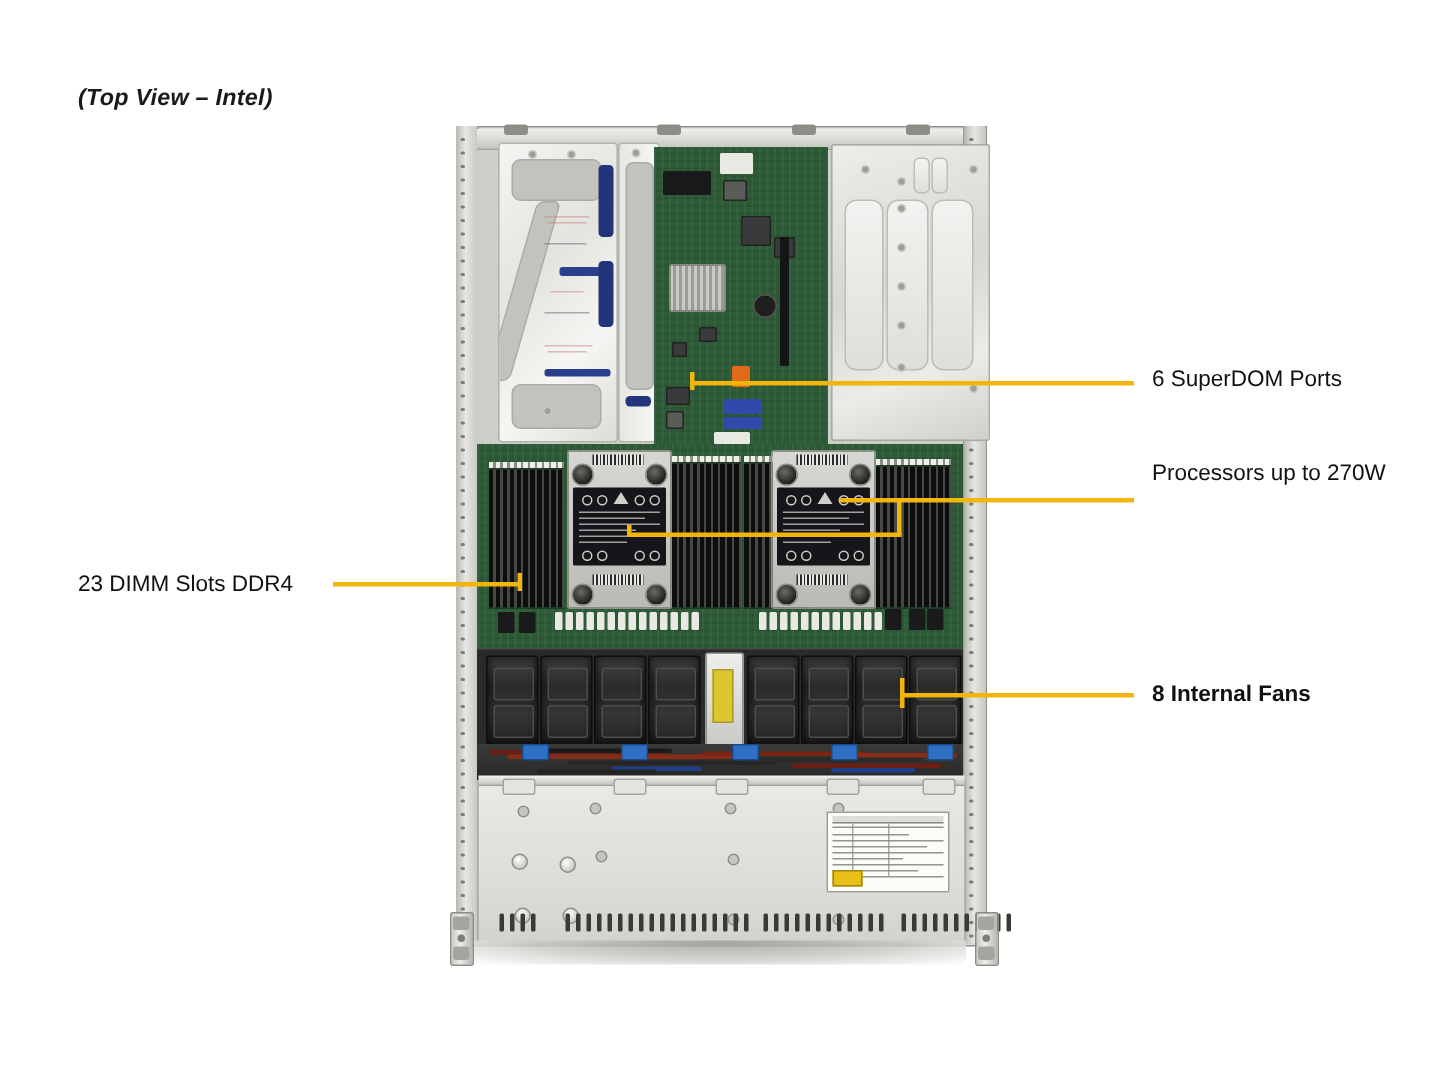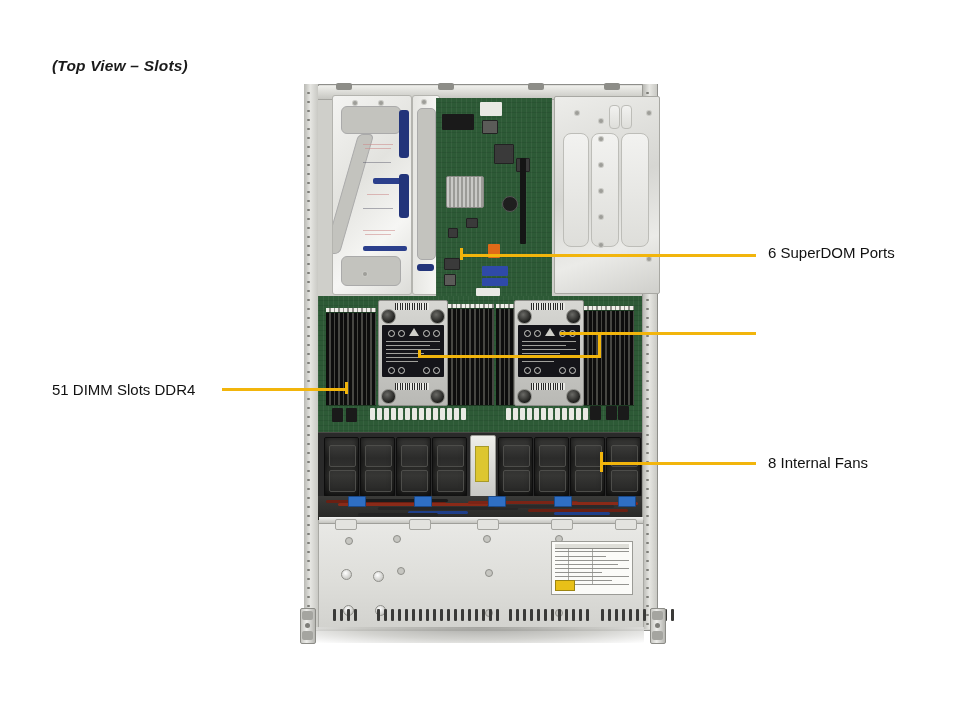--- a/index.html
+++ b/index.html
@@ -18,21 +18,21 @@
     position:absolute;left:52px;top:57px;
     font-style:italic;font-size:15.5px;font-weight:600;letter-spacing:.2px;
     color:#1a1a1a;white-space:nowrap;
   }
 
   
   .callout{position:absolute;font-size:15px;line-height:19.5px;color:#111;white-space:nowrap;}
   .callout sup{font-size:9.5px;vertical-align:super;line-height:0;}
   #cl-dom{left:768px;top:243px;}
   #cl-cpu{left:768px;top:305px;line-height:21px;}
-  #cl-fan{left:768px;top:453px;}
+  #cl-fan{left:768px;top:453px;font-weight:bold;}
   #cl-dimm{left:52px;top:380px;}
 
   
   .lead{position:absolute;background:#f2b50c;}
   .lead.h{height:3px;}
   .lead.v{width:3px;}
 
   
   #server{
     position:absolute;left:300px;top:84px;width:364px;height:560px;
@@ -219,21 +219,21 @@
     position:absolute;left:16px;top:543px;width:328px;height:16px;
     background:radial-gradient(ellipse at 50% 0%,#9d9d99 0%,#cacac6 55%,#ffffff 100%);
     opacity:.85;
   }
 </style>
 </head>
 <body>
 
 <div id="stage">
 
-  <div class="caption">(Top View – Slots)</div>
+  <div class="caption">(Top View – Intel)</div>
 
   <div id="server">
 
     <div class="shell"></div>
 
     <div class="wall left" id="wallL">
         <div class="perf" style="top: 8px;"></div>
         <div class="perf" style="top: 17px;"></div>
         <div class="perf" style="top: 26px;"></div>
         <div class="perf" style="top: 35px;"></div>
@@ -676,23 +676,24 @@
   <div class="lead v" style="left:600px;top:452px;height:20px;"></div>
 
   <div class="lead h" style="left:222px;top:388px;width:126px;"></div>
   <div class="lead v" style="left:345px;top:382px;height:12px;"></div>
 
   <div class="callout" id="cl-dom">
     <span>6 SuperDOM Ports</span>
   </div>
 
   <div class="callout" id="cl-cpu">
+    <div>Processors up to 270W</div>
   </div>
 
   <div class="callout" id="cl-fan">
     <span>8 Internal Fans</span>
   </div>
 
   <div class="callout" id="cl-dimm">
-    <span>51 DIMM Slots DDR4</span>
+    <span>23 DIMM Slots DDR4</span>
   </div>
 
 </div>
 
 </body></html>

